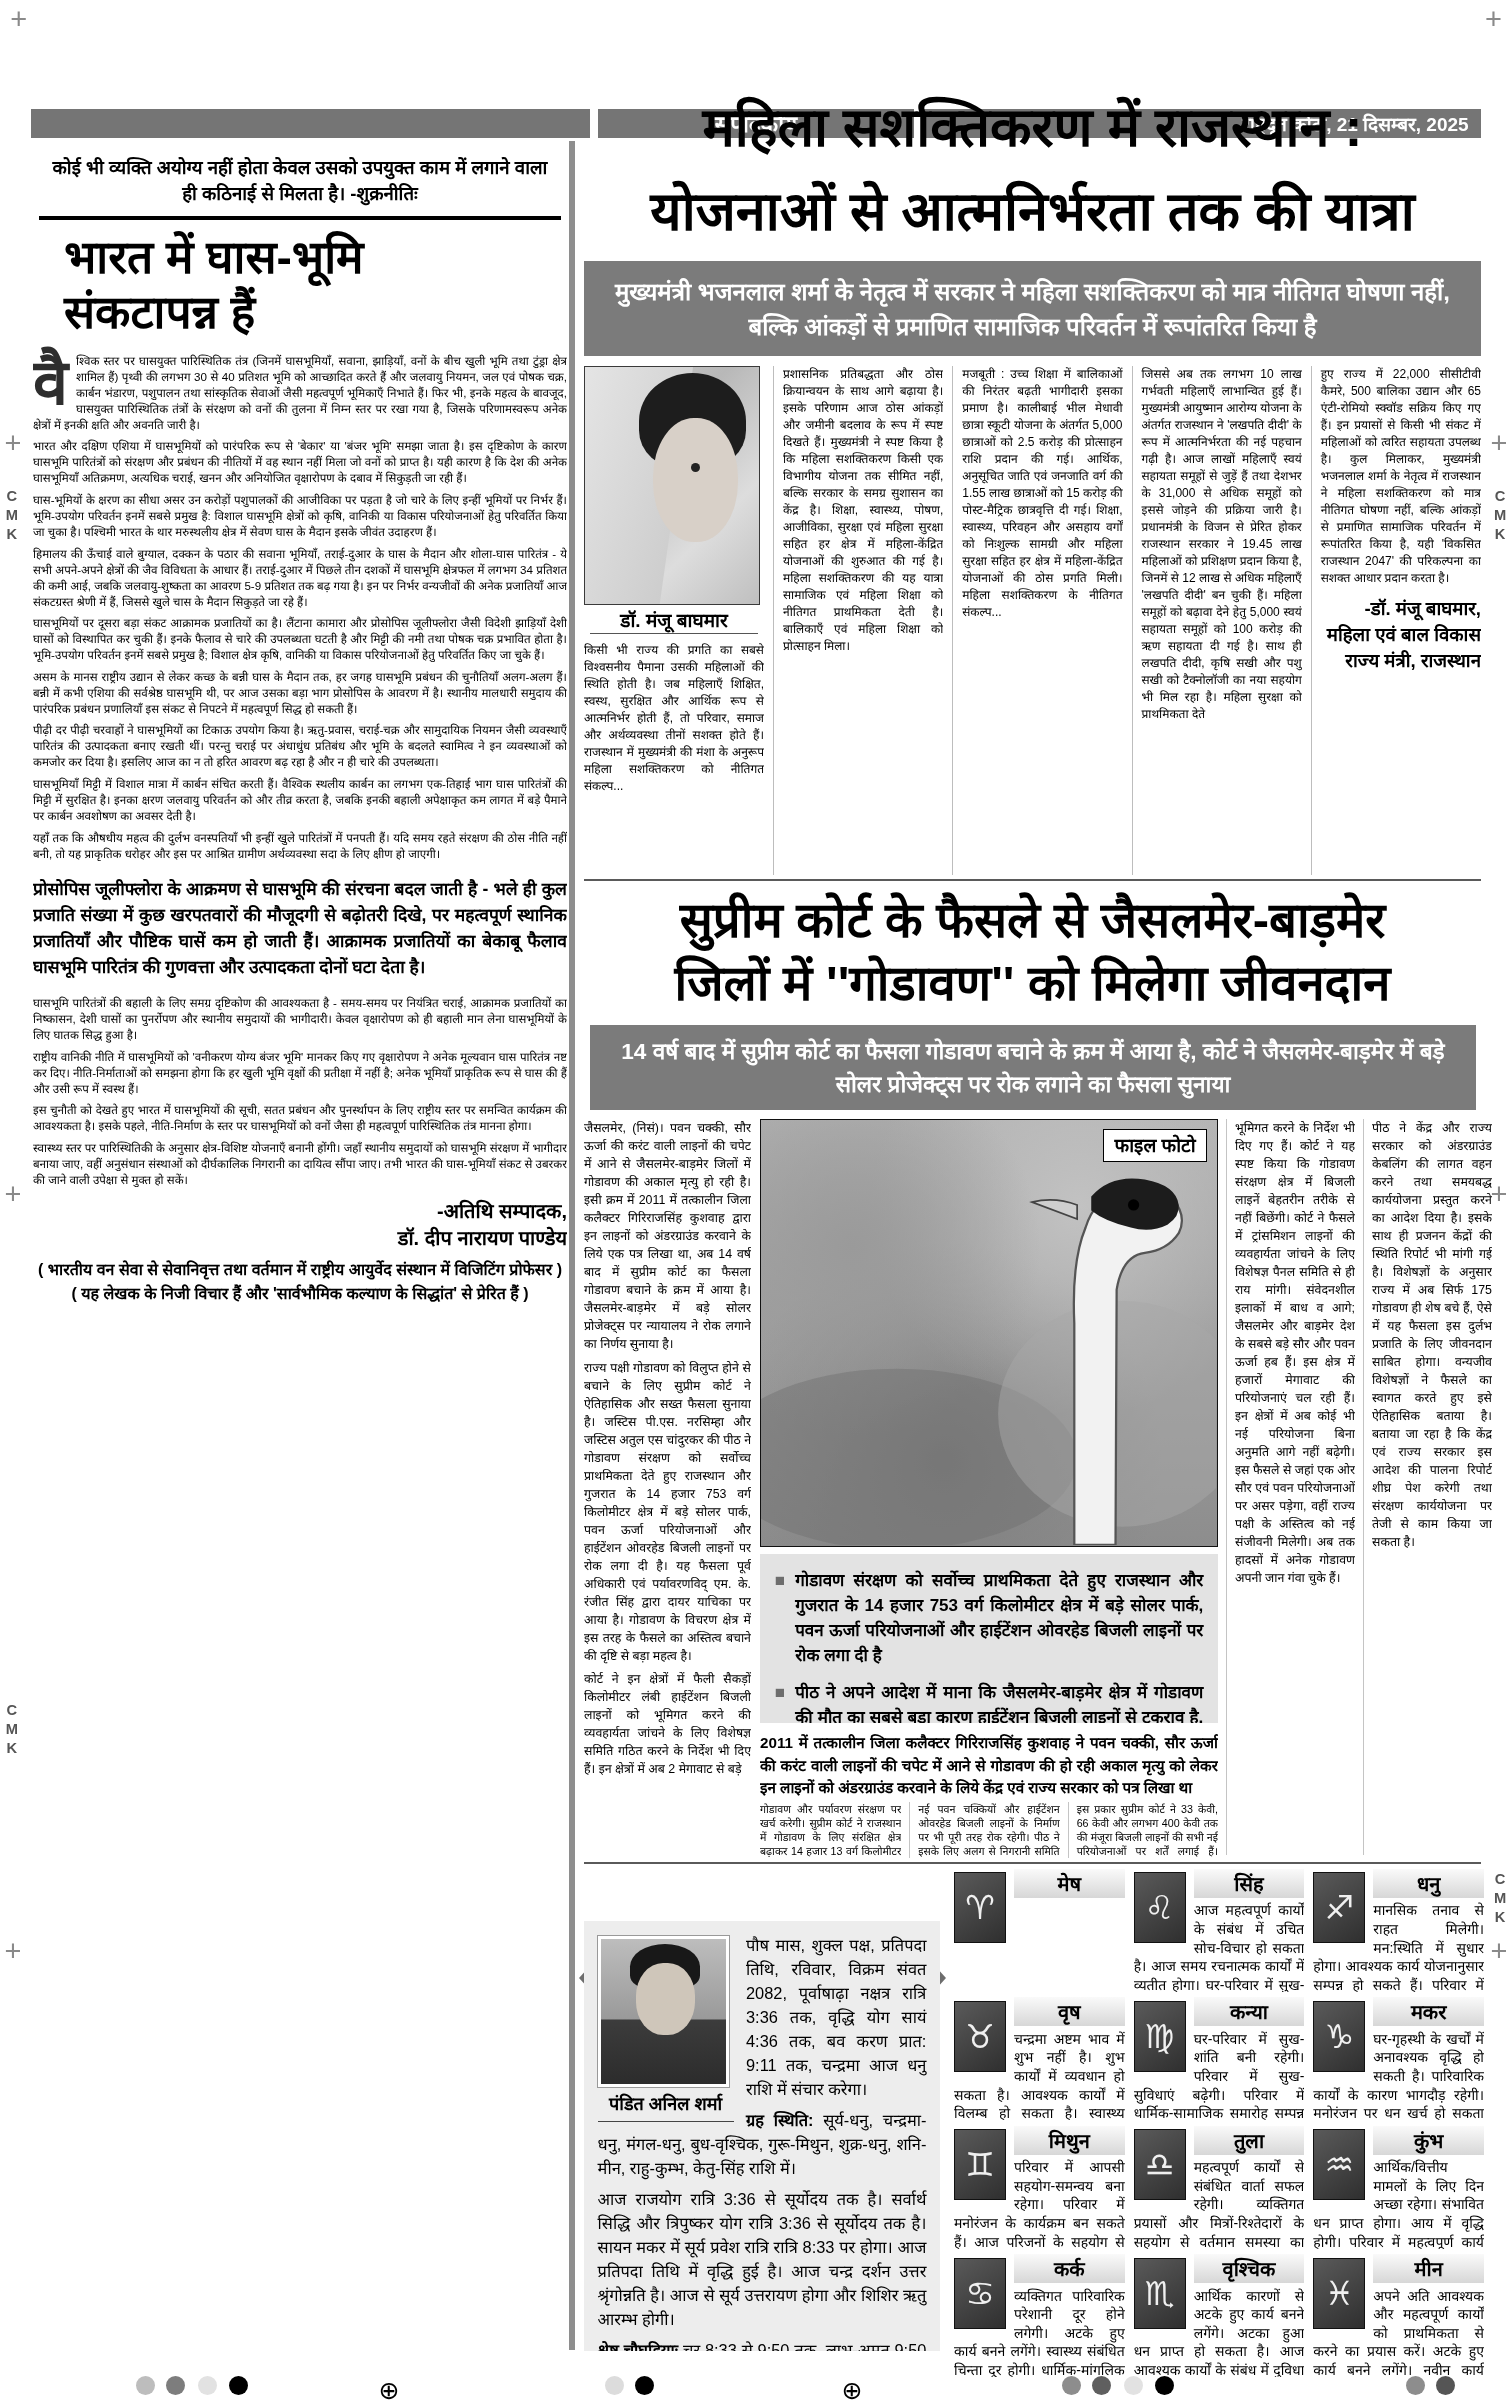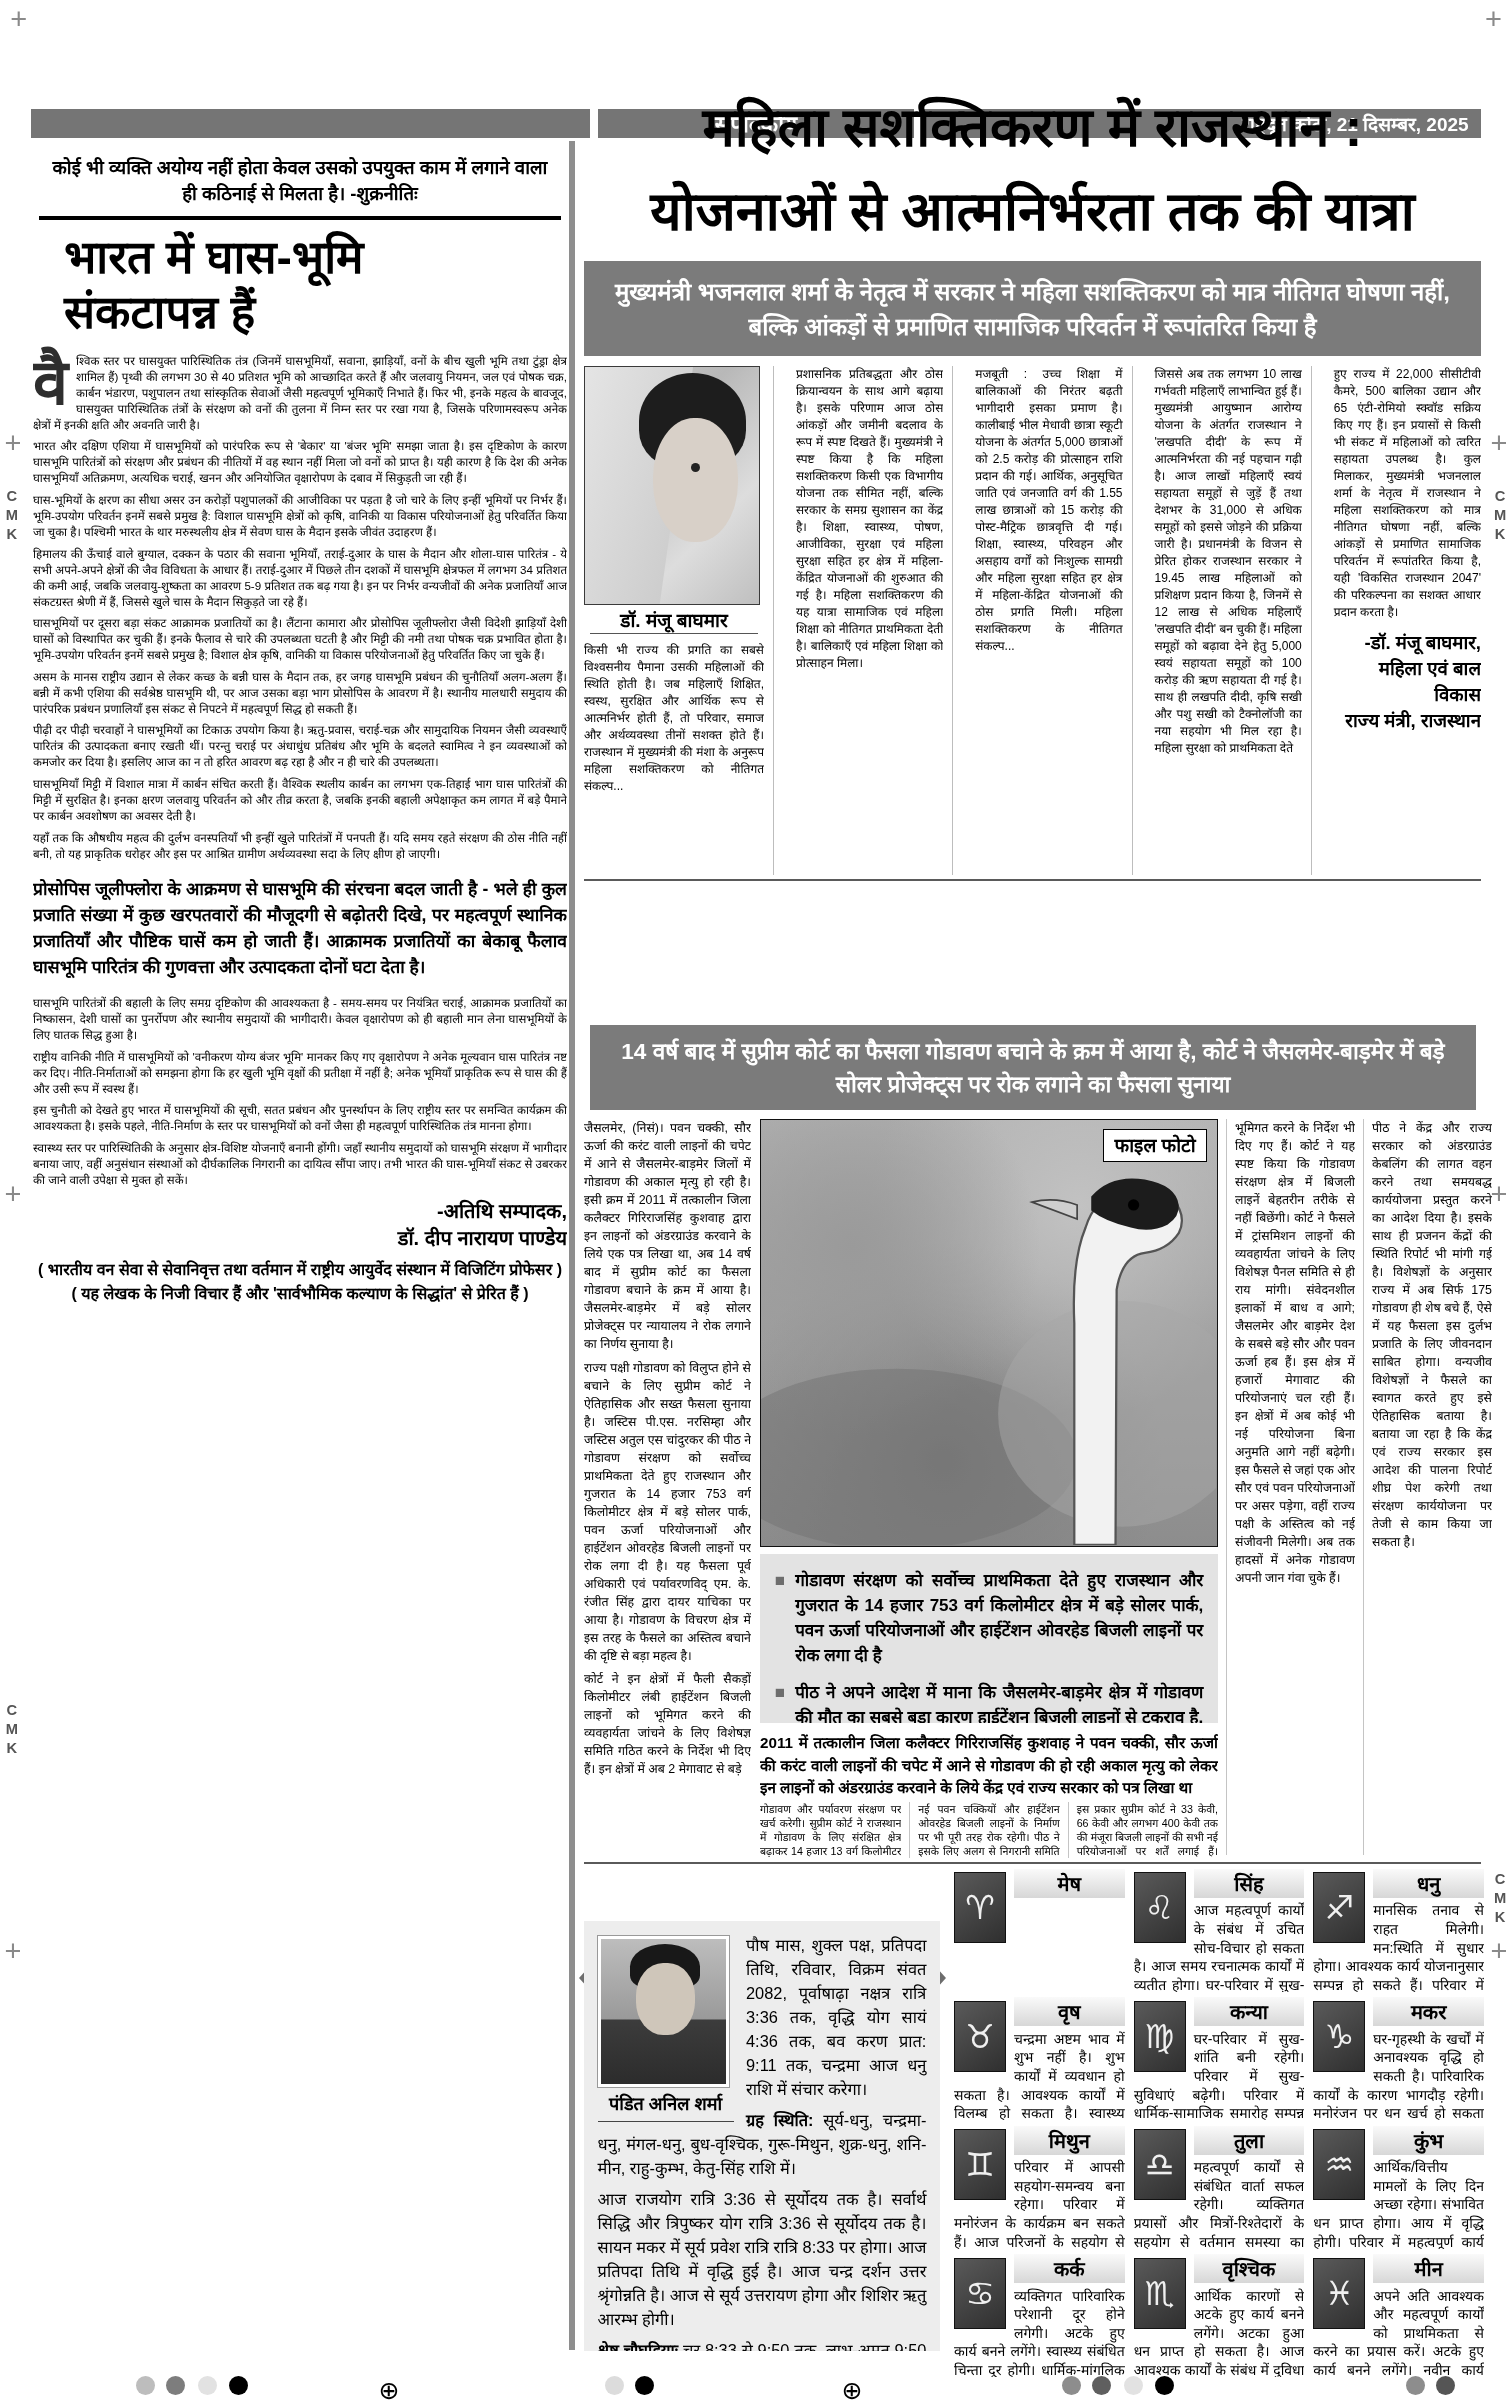--- a/index.html
+++ b/index.html
@@ -41,21 +41,21 @@
   .grass-sign{margin-top:10.2px;text-align:right;font-size:20px;line-height:27px;font-weight:bold;}
   .grass-notes{margin-top:5.6px;text-align:center;font-size:16px;line-height:24px;font-weight:bold;}
   
   .mahila-headline{position:absolute;left:584px;top:85px;width:897px;text-align:center;
      font-size:54px;line-height:84px;font-weight:bold;}
   .mahila-subhead{position:absolute;left:584px;top:261px;width:897px;height:95px;background:#7b7b7b;
      color:#fff;display:flex;align-items:center;text-align:center;
      font-size:24px;line-height:35px;font-weight:bold;padding:0 17px;box-sizing:border-box;}
   .mahila-body{position:absolute;left:584px;top:366px;width:897px;height:509px;display:flex;overflow:hidden;}
   .mcol{font-size:12px;line-height:17px;text-align:justify;overflow:hidden;}
-  .mcol + .mcol{border-left:0.6px solid #bdbdbd;padding-left:22px;margin-left:9px;}
+  .mcol + .mcol{border-left:0.6px solid #bdbdbd;padding-left:9px;margin-left:9px;}
   .mcol1{width:180px;flex:none;}
   .mcol-rest{flex:1;}
   .manju-photo{width:176px;height:239px;border:1.1px solid #3a3a3a;box-sizing:border-box;position:relative;overflow:hidden;
      background:linear-gradient(135deg,#cfcfcf 0%,#b8b8b8 35%,#dddddd 70%,#bfbfbf 100%);}
   .manju-photo .veil{position:absolute;left:-22.6px;top:-11.3px;width:113px;height:271px;
      background:linear-gradient(100deg,#e6e6e6,#cccccc);transform:rotate(8deg);}
   .manju-photo .hair{position:absolute;left:54px;top:5.6px;width:107px;height:96px;border-radius:50% 50% 40% 40%;background:#1d1d1d;}
   .manju-photo .face{position:absolute;left:68px;top:51px;width:85px;height:124px;border-radius:48%;background:#d8d0c8;}
   .manju-photo .bindi{position:absolute;left:106px;top:96px;width:9px;height:9px;border-radius:50%;background:#222;}
   .photo-caption{text-align:center;font-size:19px;font-weight:bold;margin:6.8px 0 4.5px 0;}
@@ -233,20 +233,24 @@
       <p style="margin:0">हुए राज्य में 22,000 सीसीटीवी कैमरे, 500 बालिका उद्यान और 65 एंटी-रोमियो स्क्वॉड सक्रिय किए गए हैं। इन प्रयासों से किसी भी संकट में महिलाओं को त्वरित सहायता उपलब्ध है। कुल मिलाकर, मुख्यमंत्री भजनलाल शर्मा के नेतृत्व में राजस्थान ने महिला सशक्तिकरण को मात्र नीतिगत घोषणा नहीं, बल्कि आंकड़ों से प्रमाणित सामाजिक परिवर्तन में रूपांतरित किया है, यही 'विकसित राजस्थान 2047' की परिकल्पना का सशक्त आधार प्रदान करता है।</p>
       <div class="mahila-sign">
         <div>-डॉ. मंजू बाघमार,</div>
         <div>महिला एवं बाल विकास</div>
         <div>राज्य मंत्री, राजस्थान</div>
       </div>
     </div>
   </div>
   <div class="hdivider" style="left:584px;top:879px;width:897px;"></div>
 
+  <div class="god-headline">
+    <div>सुप्रीम कोर्ट के फैसले से जैसलमेर-बाड़मेर</div>
+    <div>जिलों में ''गोडावण'' को मिलेगा जीवनदान</div>
+  </div>
   <div class="god-subhead">
     <span>14 वर्ष बाद में सुप्रीम कोर्ट का फैसला गोडावण बचाने के क्रम में आया है, कोर्ट ने जैसलमेर-बाड़मेर में बड़े सोलर प्रोजेक्ट्स पर रोक लगाने का फैसला सुनाया</span>
   </div>
 
   <div class="god-leftcol">
     <p>जैसलमेर, (निसं)। पवन चक्की, सौर ऊर्जा की करंट वाली लाइनों की चपेट में आने से जैसलमेर-बाड़मेर जिलों में गोडावण की अकाल मृत्यु हो रही है। इसी क्रम में 2011 में तत्कालीन जिला कलैक्टर गिरिराजसिंह कुशवाह द्वारा इन लाइनों को अंडरग्राउंड करवाने के लिये एक पत्र लिखा था, अब 14 वर्ष बाद में सुप्रीम कोर्ट का फैसला गोडावण बचाने के क्रम में आया है। जैसलमेर-बाड़मेर में बड़े सोलर प्रोजेक्ट्स पर न्यायालय ने रोक लगाने का निर्णय सुनाया है।</p>
     <p>राज्य पक्षी गोडावण को विलुप्त होने से बचाने के लिए सुप्रीम कोर्ट ने ऐतिहासिक और सख्त फैसला सुनाया है। जस्टिस पी.एस. नरसिम्हा और जस्टिस अतुल एस चांदुरकर की पीठ ने गोडावण संरक्षण को सर्वोच्च प्राथमिकता देते हुए राजस्थान और गुजरात के 14 हजार 753 वर्ग किलोमीटर क्षेत्र में बड़े सोलर पार्क, पवन ऊर्जा परियोजनाओं और हाईटेंशन ओवरहेड बिजली लाइनों पर रोक लगा दी है। यह फैसला पूर्व अधिकारी एवं पर्यावरणविद् एम. के. रंजीत सिंह द्वारा दायर याचिका पर आया है। गोडावण के विचरण क्षेत्र में इस तरह के फैसले का अस्तित्व बचाने की दृष्टि से बड़ा महत्व है।</p>
     <p>कोर्ट ने इन क्षेत्रों में फैली सैकड़ों किलोमीटर लंबी हाईटेंशन बिजली लाइनों को भूमिगत करने की व्यवहार्यता जांचने के लिए विशेषज्ञ समिति गठित करने के निर्देश भी दिए हैं। इन क्षेत्रों में अब 2 मेगावाट से बड़े</p>
   </div>
 

